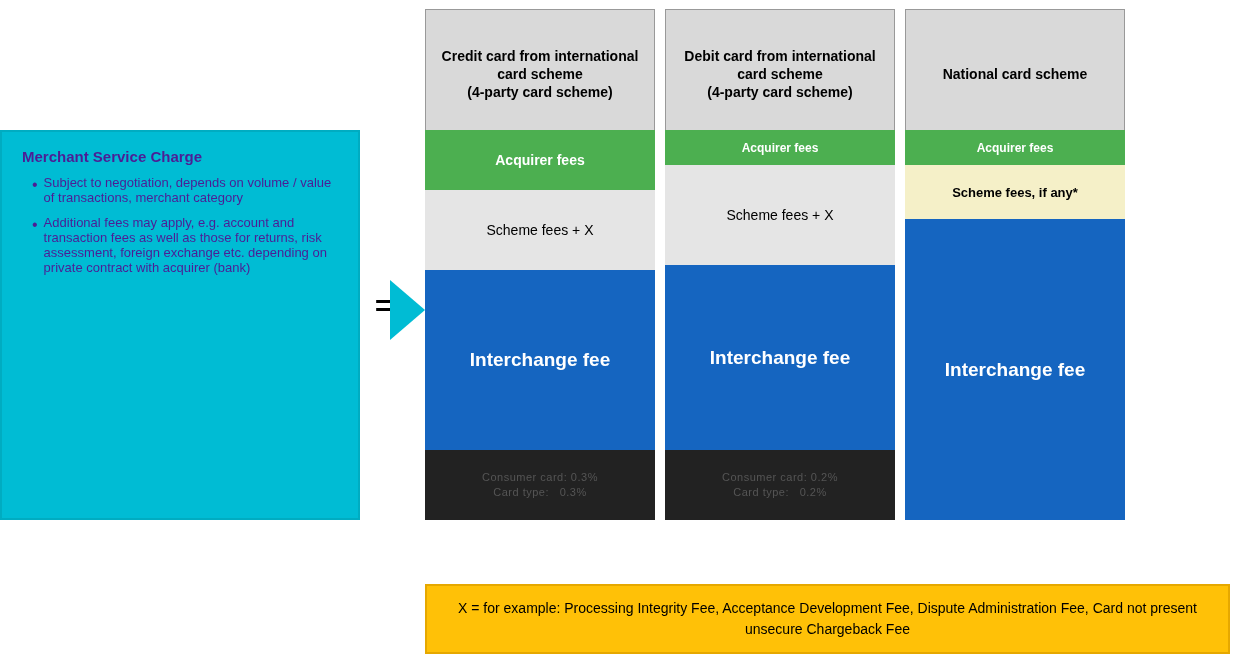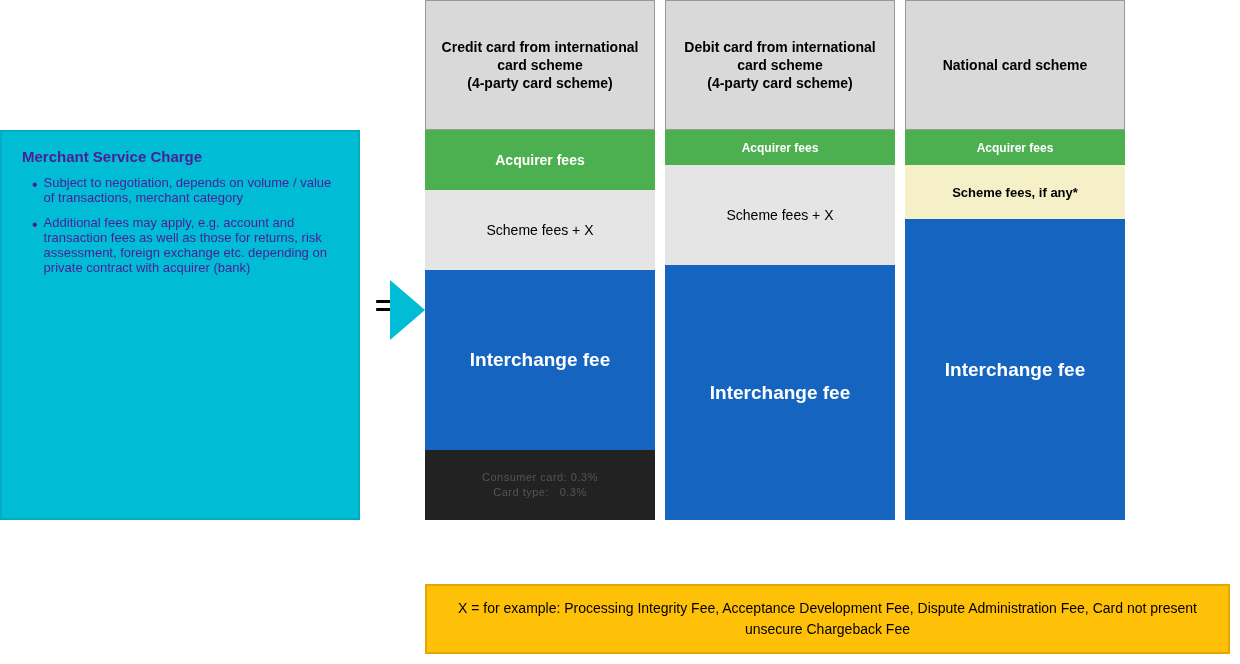--- a/index.html
+++ b/index.html
@@ -16,21 +16,21 @@
       width: 1240px;
       height: 664px;
       position: relative;
       background: #fff;
     }
 
     
     .header-row {
       display: flex;
       position: absolute;
-      top: 0;
+      top: 9px;
       left: 425px;
       right: 0;
       height: 130px;
     }
 
     .header-cell {
       text-align: center;
       font-size: 14px;
       font-weight: bold;
       display: flex;
@@ -281,20 +281,24 @@
     <div class="card-column">
       <div class="block-green debit-acquirer" style="font-size:12px;">
         <span>Acquirer fees</span>
       </div>
       <div class="block-orange debit-scheme">
         <span>Scheme fees + X</span>
       </div>
       <div class="block-blue" style="flex:1;">
         <span>Interchange fee</span>
       </div>
+      <div class="block-black debit-bottom">
+        <span class="redacted">Consumer card: 0.2%</span>
+        <span class="redacted">Card type: &nbsp; 0.2%</span>
+      </div>
     </div>
 
     <div class="national-column">
       <div class="block-green nat-acquirer" style="font-size:12px;">
         <span>Acquirer fees</span>
       </div>
       <div class="block-beige nat-schemefees">
         <span>Scheme fees, if any*</span>
       </div>
       <div class="block-blue" style="flex:1;">

